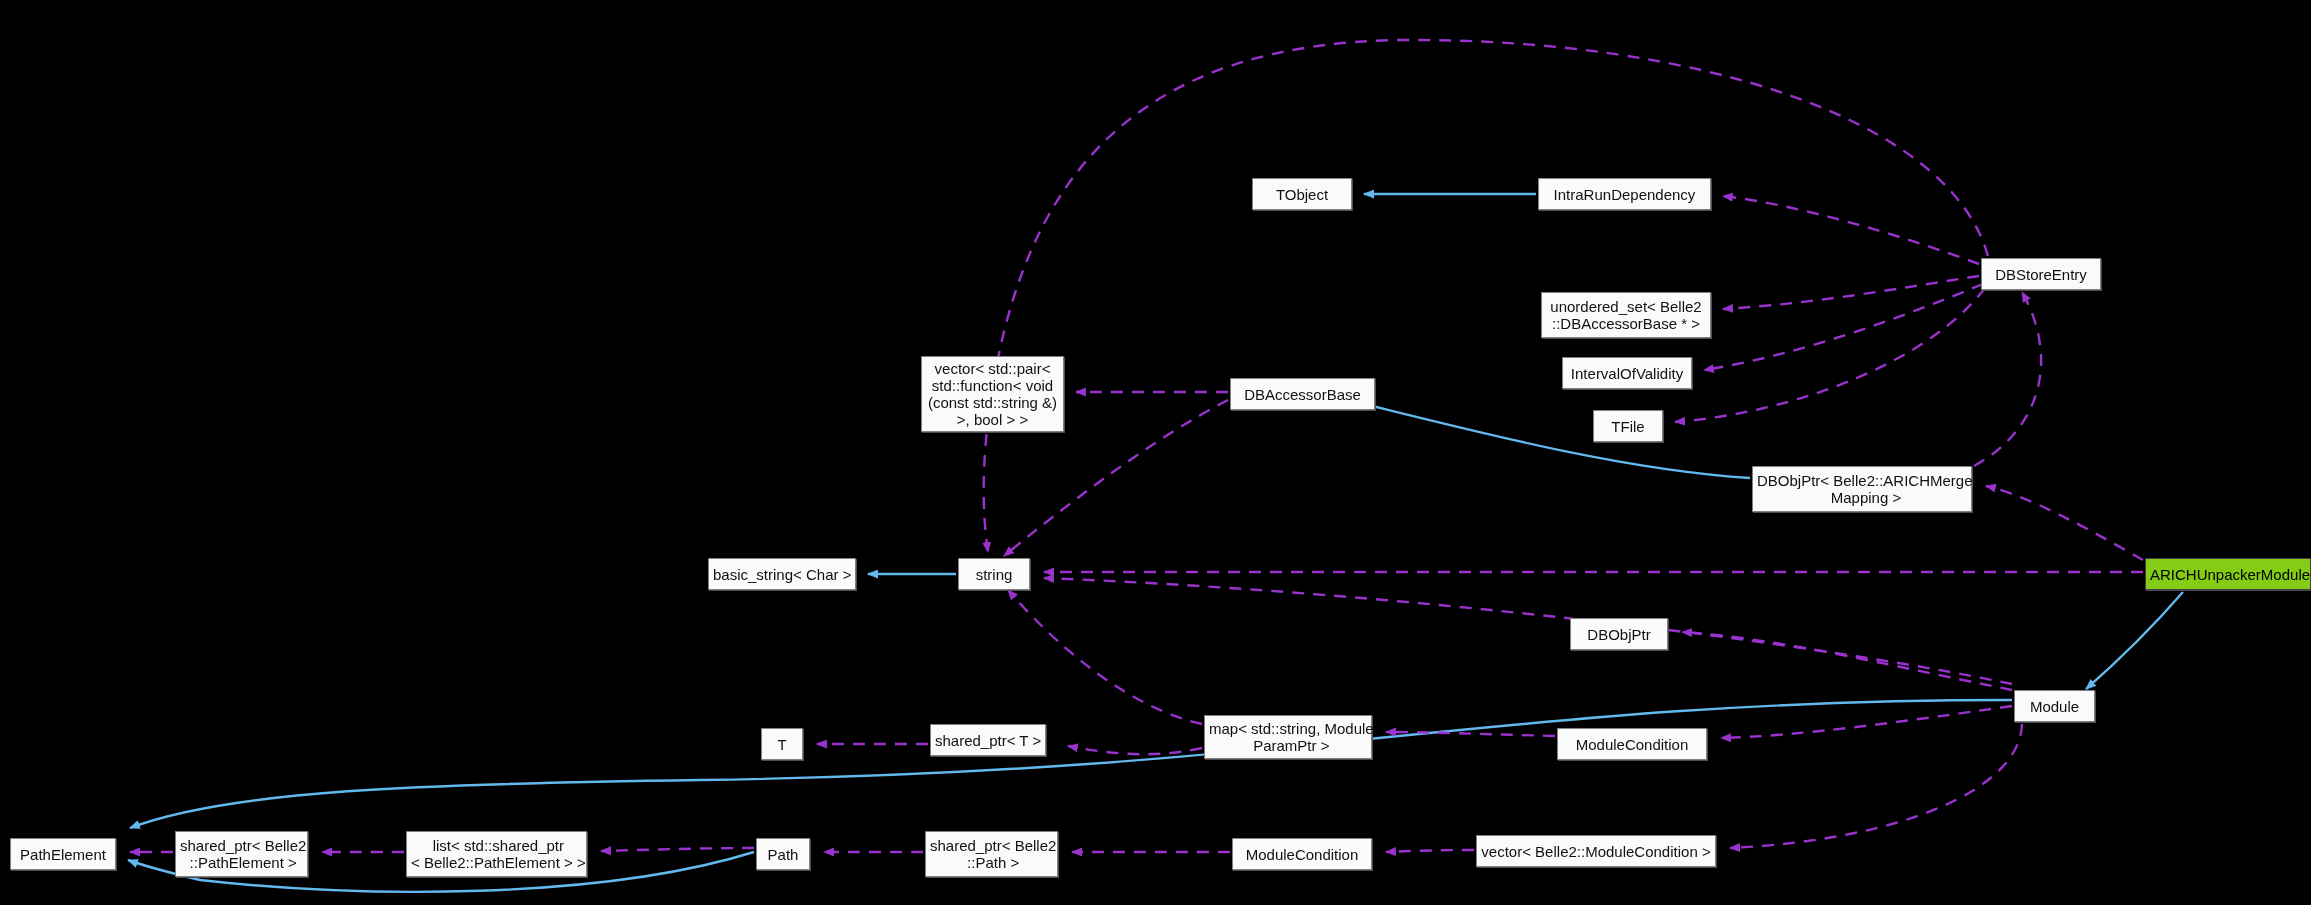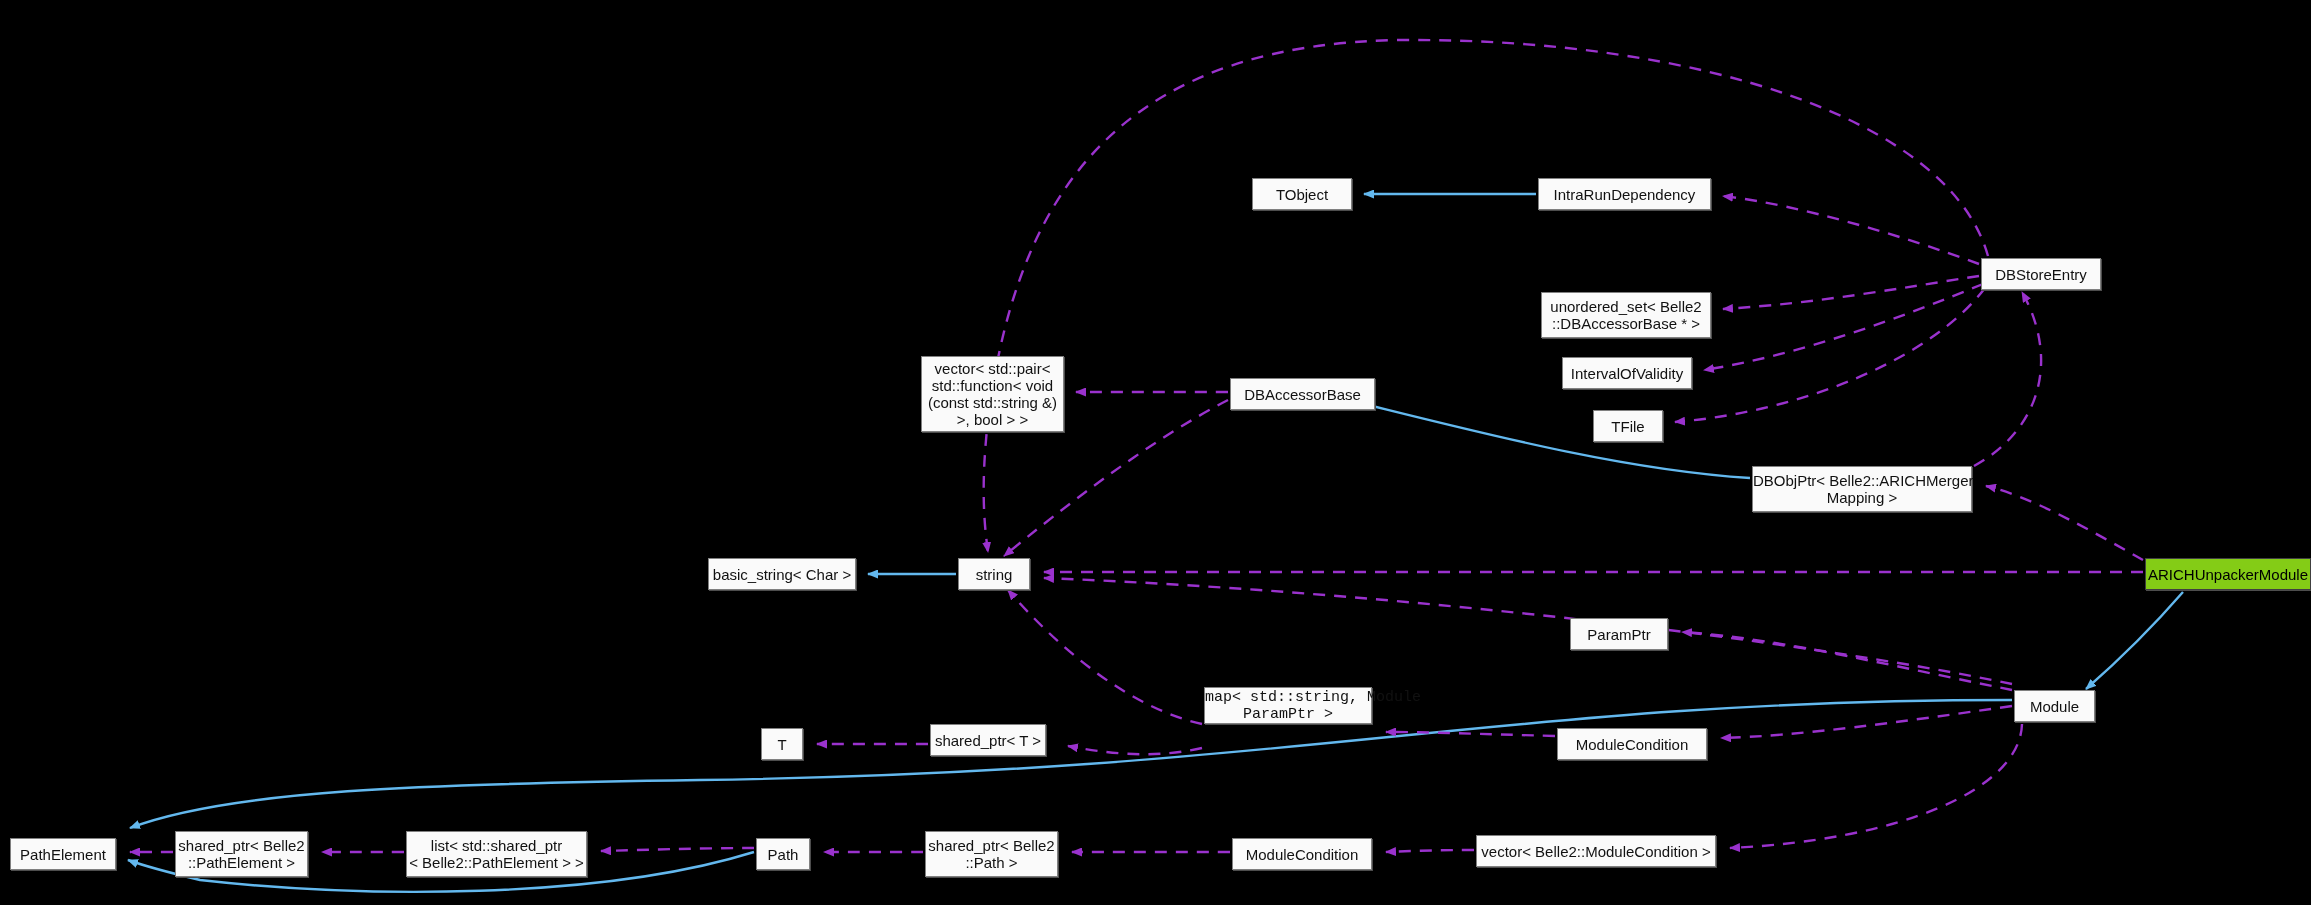--- a/index.html
+++ b/index.html
@@ -32,21 +32,21 @@
     box-sizing: border-box;
     background: #fafafa;
     border: 1px solid #808080;
     color: #111111;
     font-family: "Liberation Sans", sans-serif;
     font-size: 15px;
     line-height: 17px;
     text-align: center;
     display: flex;
     align-items: center;
-    justify-content: center;
+    justify-content: flex-start;
     white-space: pre;
     letter-spacing: 0px;
     box-shadow: 1px 1px 0 0 #4d4d4d;
     z-index: 5;
   }
   .node-box.current {
     background: #84cc16;
     border: 1px solid #404040;
     color: #000000;
   }
@@ -149,25 +149,25 @@
 std::function&lt; void
 (const std::string &amp;)
 &gt;, bool &gt; &gt;</span></div>
       <div class="node-box" style="left: 1230px; top: 378px; width: 145px; height: 32px;"><span class="node-label">DBAccessorBase</span></div>
       <div class="node-box" style="left: 1593px; top: 410px; width: 70px; height: 32px;"><span class="node-label">TFile</span></div>
       <div class="node-box" style="left: 1752px; top: 466px; width: 220px; height: 46px;"><span class="node-label">DBObjPtr&lt; Belle2::ARICHMerger
 Mapping &gt;</span></div>
       <div class="node-box" style="left: 708px; top: 558px; width: 148px; height: 32px;"><span class="node-label">basic_string&lt; Char &gt;</span></div>
       <div class="node-box" style="left: 958px; top: 558px; width: 72px; height: 32px;"><span class="node-label">string</span></div>
       <div class="node-box current" style="left: 2145px; top: 558px; width: 166px; height: 32px;"><span class="node-label">ARICHUnpackerModule</span></div>
-      <div class="node-box" style="left: 1570px; top: 618px; width: 98px; height: 32px;"><span class="node-label">ParamPtr</span></div>
+      <div class="node-box" style="left: 1570px; top: 618px; width: 98px; height: 32px;"><span class="node-label">DBObjPtr</span></div>
       <div class="node-box" style="left: 2014px; top: 690px; width: 81px; height: 32px;"><span class="node-label">Module</span></div>
       <div class="node-box" style="left: 761px; top: 728px; width: 42px; height: 32px;"><span class="node-label">T</span></div>
       <div class="node-box" style="left: 930px; top: 724px; width: 116px; height: 32px;"><span class="node-label">shared_ptr&lt; T &gt;</span></div>
-      <div class="node-box" style="left: 1204px; top: 687px; width: 168px; height: 37px; font-family: Liberation Mono, monospace;"><span class="node-label">map&lt; std::string, Module
+      <div class="node-box" style="left: 1204px; top: 715px; width: 168px; height: 44px;"><span class="node-label">map&lt; std::string, Module
 ParamPtr &gt;</span></div>
       <div class="node-box" style="left: 1557px; top: 728px; width: 150px; height: 32px;"><span class="node-label">ModuleCondition</span></div>
       <div class="node-box" style="left: 10px; top: 838px; width: 106px; height: 32px;"><span class="node-label">PathElement</span></div>
       <div class="node-box" style="left: 175px; top: 831px; width: 133px; height: 46px;"><span class="node-label">shared_ptr&lt; Belle2
 ::PathElement &gt;</span></div>
       <div class="node-box" style="left: 406px; top: 831px; width: 181px; height: 46px;"><span class="node-label">list&lt; std::shared_ptr
 &lt; Belle2::PathElement &gt; &gt;</span></div>
       <div class="node-box" style="left: 756px; top: 838px; width: 54px; height: 32px;"><span class="node-label">Path</span></div>
       <div class="node-box" style="left: 925px; top: 831px; width: 133px; height: 46px;"><span class="node-label">shared_ptr&lt; Belle2
 ::Path &gt;</span></div>

